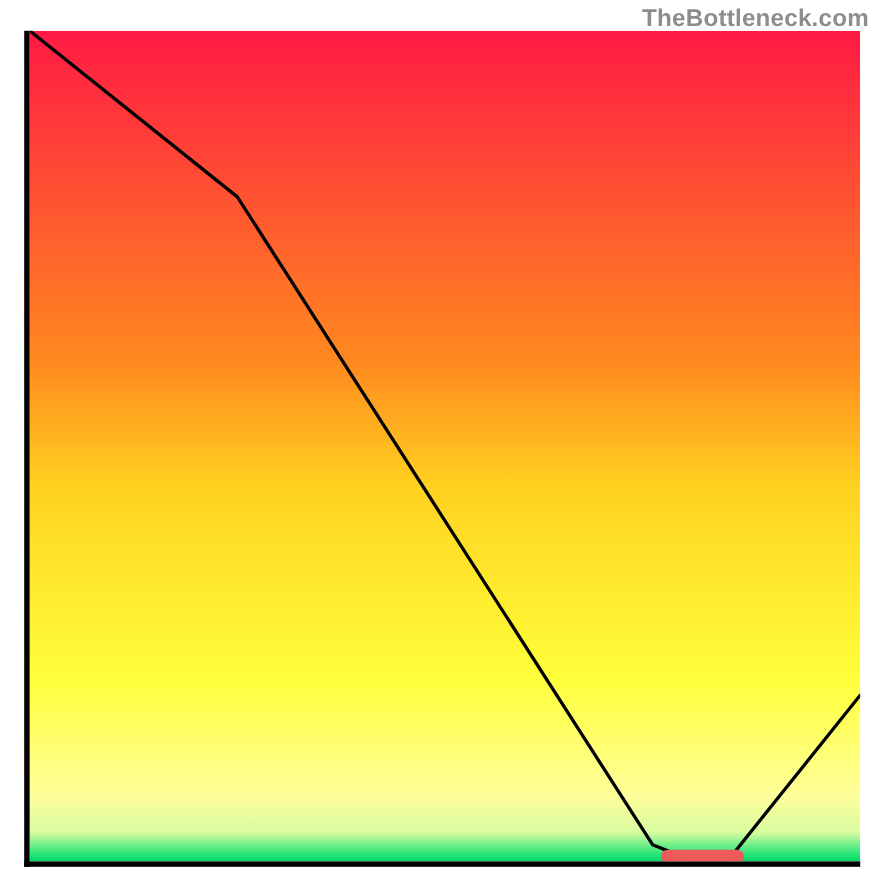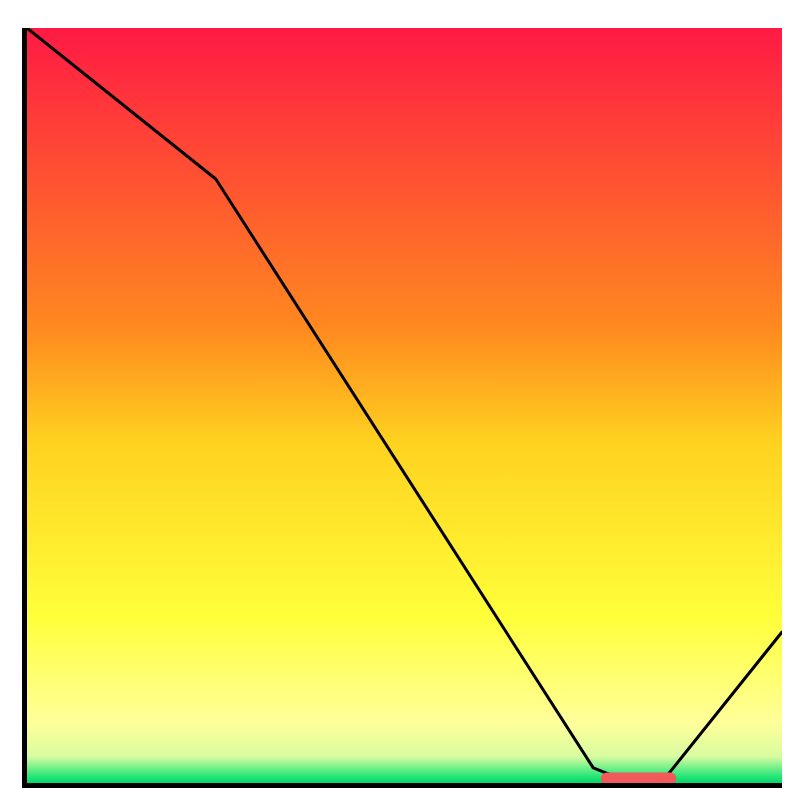--- a/index.html
+++ b/index.html
@@ -30,20 +30,21 @@
     top: 0;
     width: 755px;
     height: 755px;
     display: block;
   }
 </style>
 </head>
 <body>
 
 <div class="wrap">
+  <div class="attribution">TheBottleneck.com</div>
 
   <div class="plot">
     <svg class="inner" viewBox="0 0 100 100" preserveAspectRatio="none">
       <defs>
         <linearGradient id="bg-grad" x1="0" y1="0" x2="0" y2="1">
             <stop offset="0.00%" stop-color="#ff1a44"></stop>
             <stop offset="40.00%" stop-color="#ff8a1f"></stop>
             <stop offset="55.00%" stop-color="#ffd21f"></stop>
             <stop offset="78.00%" stop-color="#ffff3a"></stop>
             <stop offset="92.00%" stop-color="#ffff9a"></stop>

